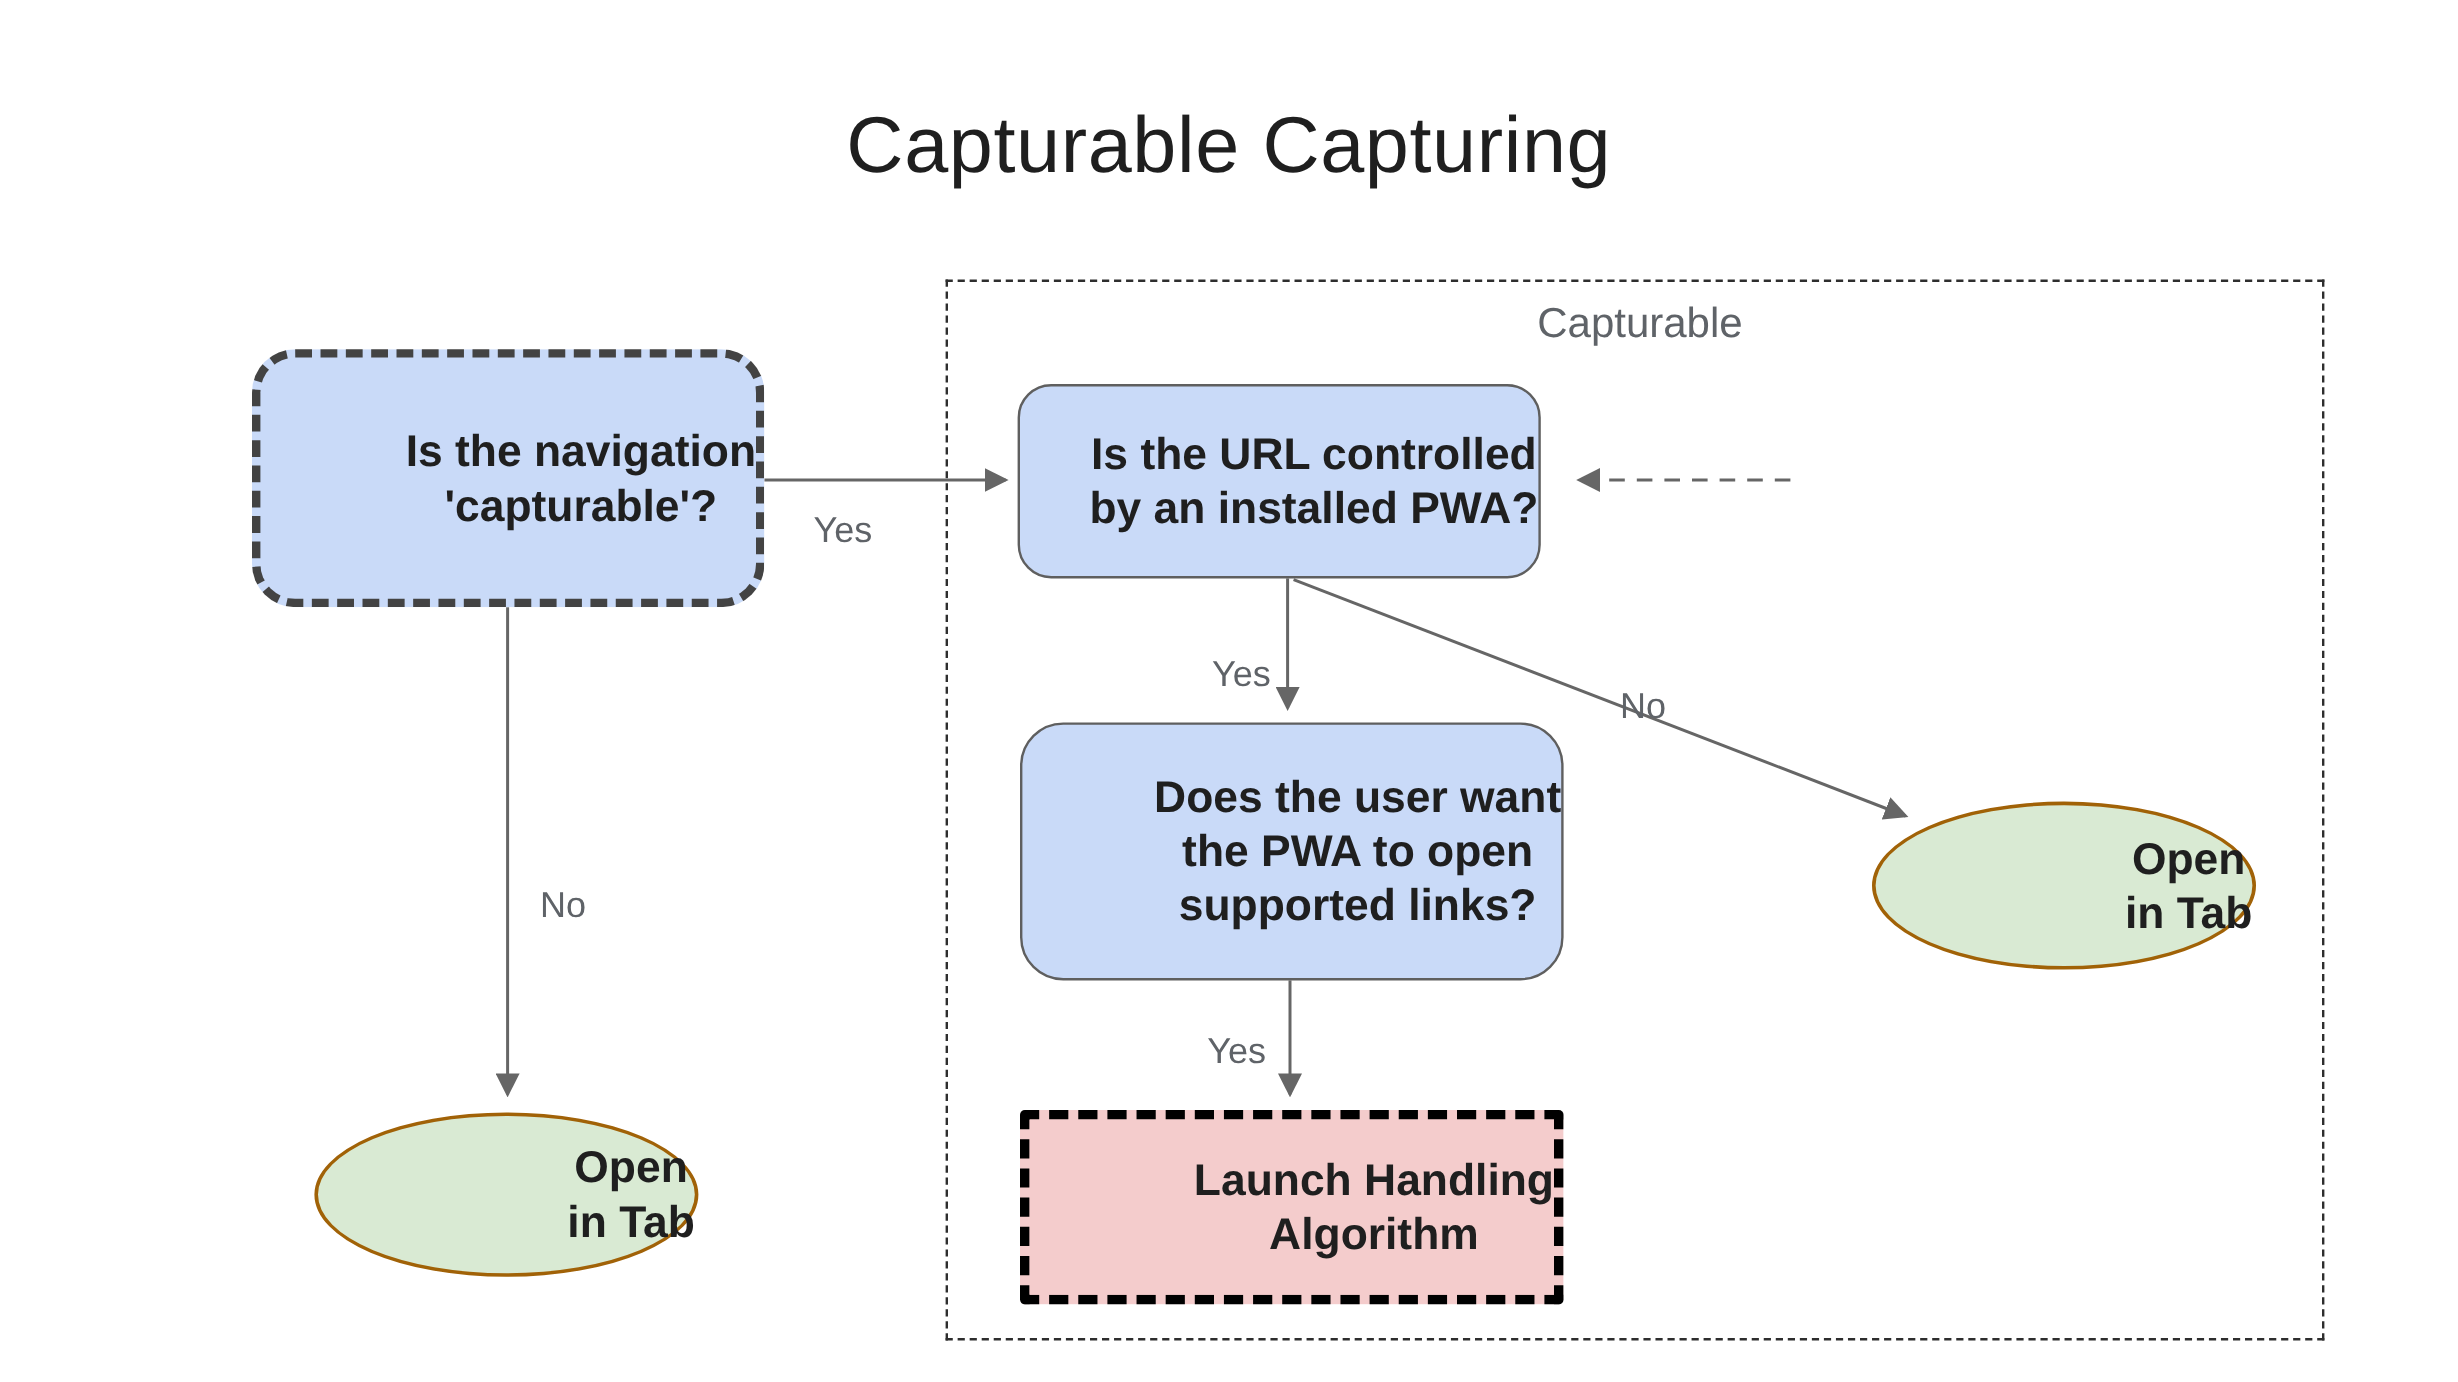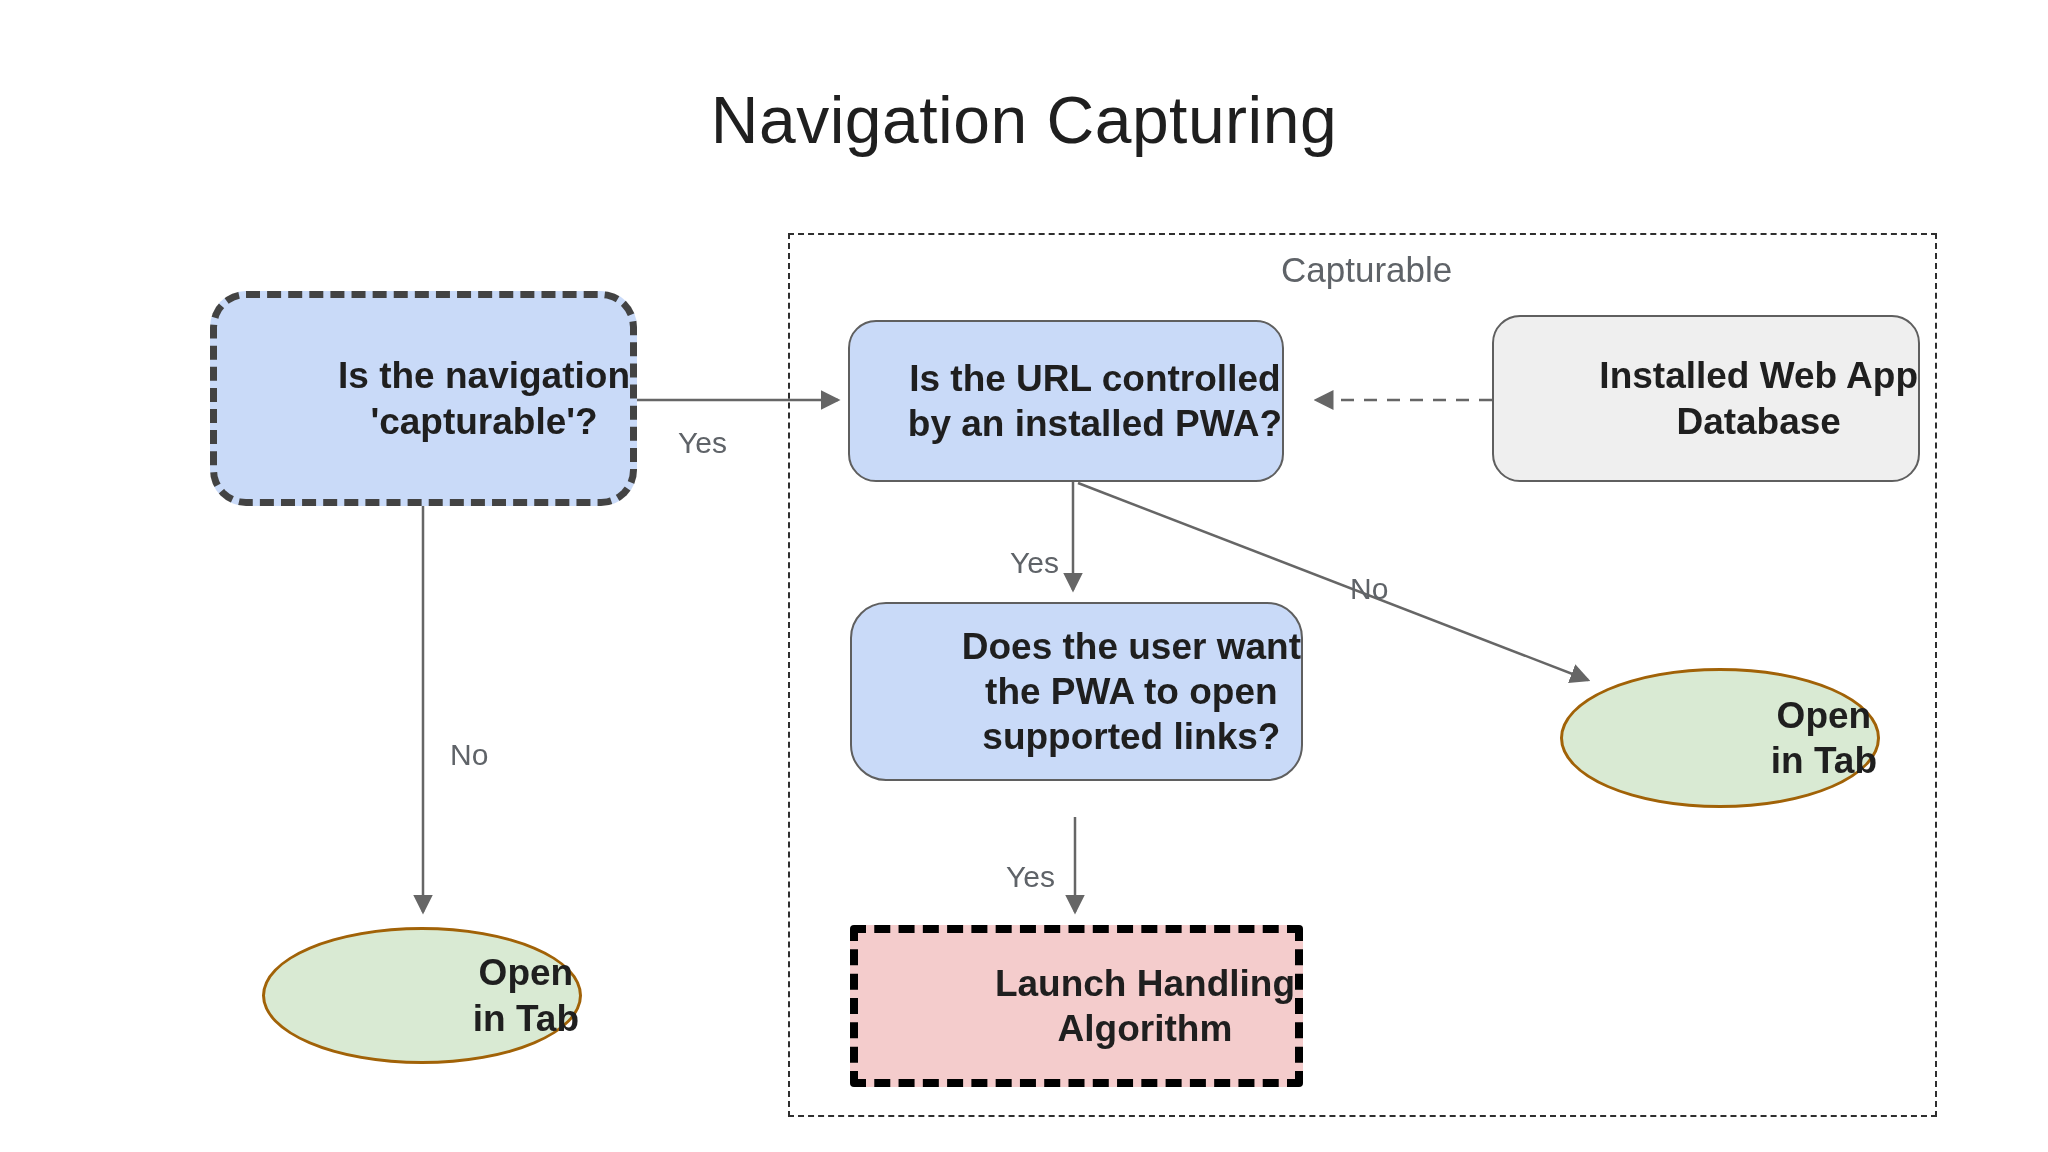--- a/index.html
+++ b/index.html
@@ -80,21 +80,21 @@
     border-radius: 4px;
   }
   .ellipse-green {
     background: var(--node-green, #d9ead3);
     border: 3px solid #a16207;
     border-radius: 50%;
   }
   #n-capturable { left: 210px; top: 291px; width: 427px; height: 215px; }
   #n-url       { left: 848px; top: 320px; width: 436px; height: 162px; }
   #n-db        { left: 1492px; top: 315px; width: 428px; height: 167px; }
-  #n-userwant  { left: 850px; top: 602px; width: 453px; height: 179px; border-radius: 36px; }
+  #n-userwant  { left: 850px; top: 602px; width: 453px; height: 215px; border-radius: 36px; }
   #n-launch    { left: 850px; top: 925px; width: 453px; height: 162px; }
   #n-tab-right { left: 1560px; top: 668px; width: 320px; height: 140px; }
   #n-tab-left  { left: 262px; top: 927px; width: 320px; height: 137px; }
   .edges {
     position: absolute;
     left: 0; top: 0;
     width: 2048px;
     height: 1152px;
     pointer-events: none;
   }
@@ -115,21 +115,21 @@
   #lbl-no-1  { left: 450px;  top: 738px; }
   #lbl-yes-2 { left: 1010px; top: 546px; }
   #lbl-no-2  { left: 1350px; top: 572px; }
   #lbl-yes-3 { left: 1006px; top: 860px; }
 </style>
 </head>
 <body>
 
 <div class="canvas">
 
-  <div class="title">Navigation Capturing</div>
+  <div class="title">Capturable Capturing</div>
 
   <div class="group-box"></div>
   <div class="group-label">Capturable</div>
 
   <svg class="edges" viewBox="0 0 2048 1152" xmlns="http://www.w3.org/2000/svg">
     <defs>
       <marker id="arrow" markerWidth="8" markerHeight="8" refX="7" refY="4" orient="auto" markerUnits="strokeWidth">
         <path class="arrowhead" d="M0,0 L8,4 L0,8 Z"></path>
       </marker>
     </defs>
@@ -144,24 +144,20 @@
   <div id="n-capturable" class="node rect-blue-dashed">
     <span class="node-text">Is the navigation
 'capturable'?</span>
   </div>
 
   <div id="n-url" class="node rect-blue">
     <span class="node-text">Is the URL controlled
 by an installed PWA?</span>
   </div>
 
-  <div id="n-db" class="node rect-gray">
-    <span class="node-text">Installed Web App
-Database</span>
-  </div>
 
   <div id="n-userwant" class="node rect-blue">
     <span class="node-text">Does the user want
 the PWA to open
 supported links?</span>
   </div>
 
   <div id="n-launch" class="node rect-pink-dashed">
     <span class="node-text">Launch Handling
 Algorithm</span>

